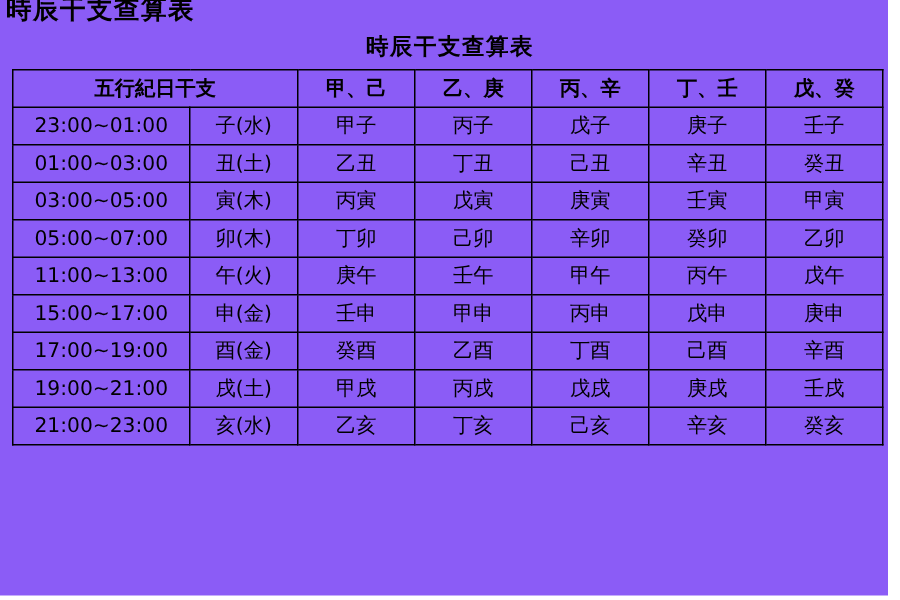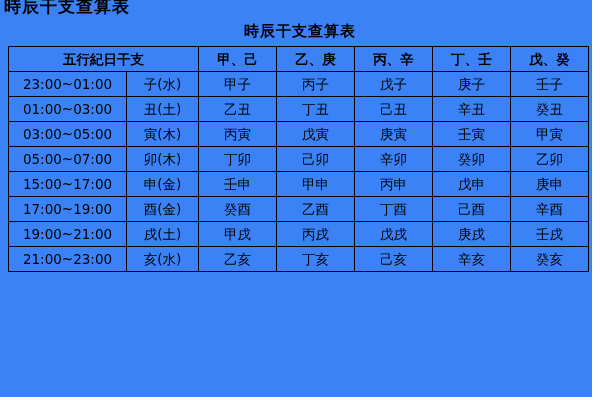--- a/index.html
+++ b/index.html
@@ -11,21 +11,21 @@
     width: 600px;
     height: 400px;
     overflow: hidden;
     font-family: "DejaVu Sans", "Liberation Sans", sans-serif;
     color: #000000;
   }
   #page {
     position: relative;
     width: 600px;
     height: 400px;
-    background: #3b82f6;
+    background: #8b5cf6;
   }
   
   .top-strip {
     position: absolute;
     left: 0;
     top: 0;
     width: 600px;
     height: 20px;
     overflow: hidden;
   }
@@ -155,20 +155,29 @@
       <tr>
         <td class="time">05:00~07:00</td>
         <td>卯(木)</td>
         <td>丁卯</td>
         <td>己卯</td>
         <td>辛卯</td>
         <td>癸卯</td>
         <td>乙卯</td>
       </tr>
       <tr>
+        <td class="time">11:00~13:00</td>
+        <td>午(火)</td>
+        <td>庚午</td>
+        <td>壬午</td>
+        <td>甲午</td>
+        <td>丙午</td>
+        <td>戊午</td>
+      </tr>
+      <tr>
         <td class="time">15:00~17:00</td>
         <td>申(金)</td>
         <td>壬申</td>
         <td>甲申</td>
         <td>丙申</td>
         <td>戊申</td>
         <td>庚申</td>
       </tr>
       <tr>
         <td class="time">17:00~19:00</td>

